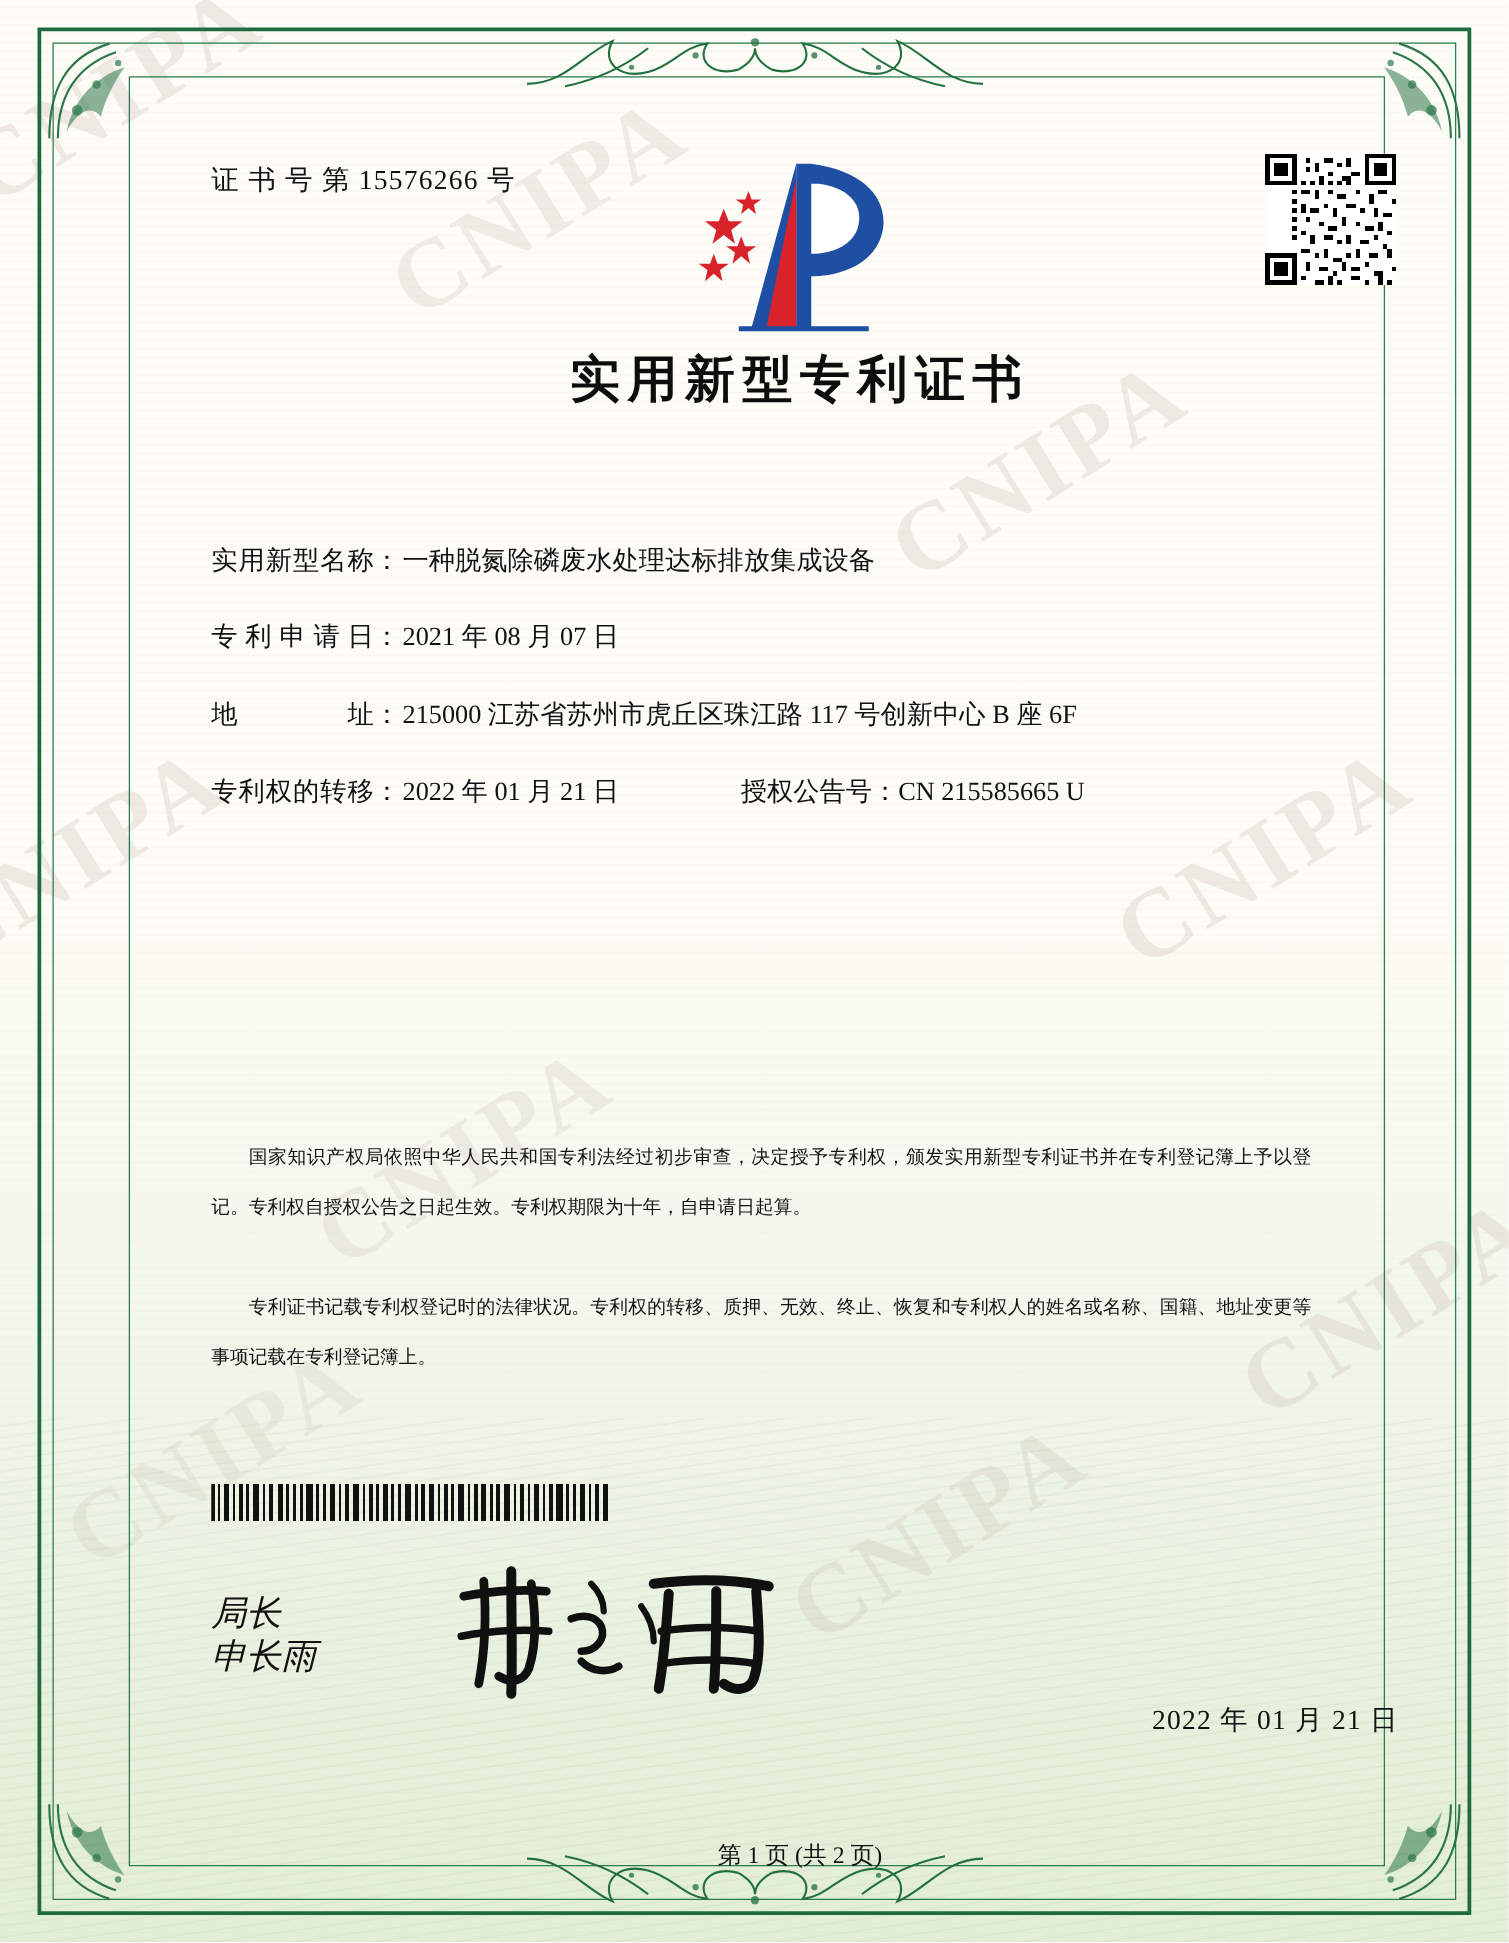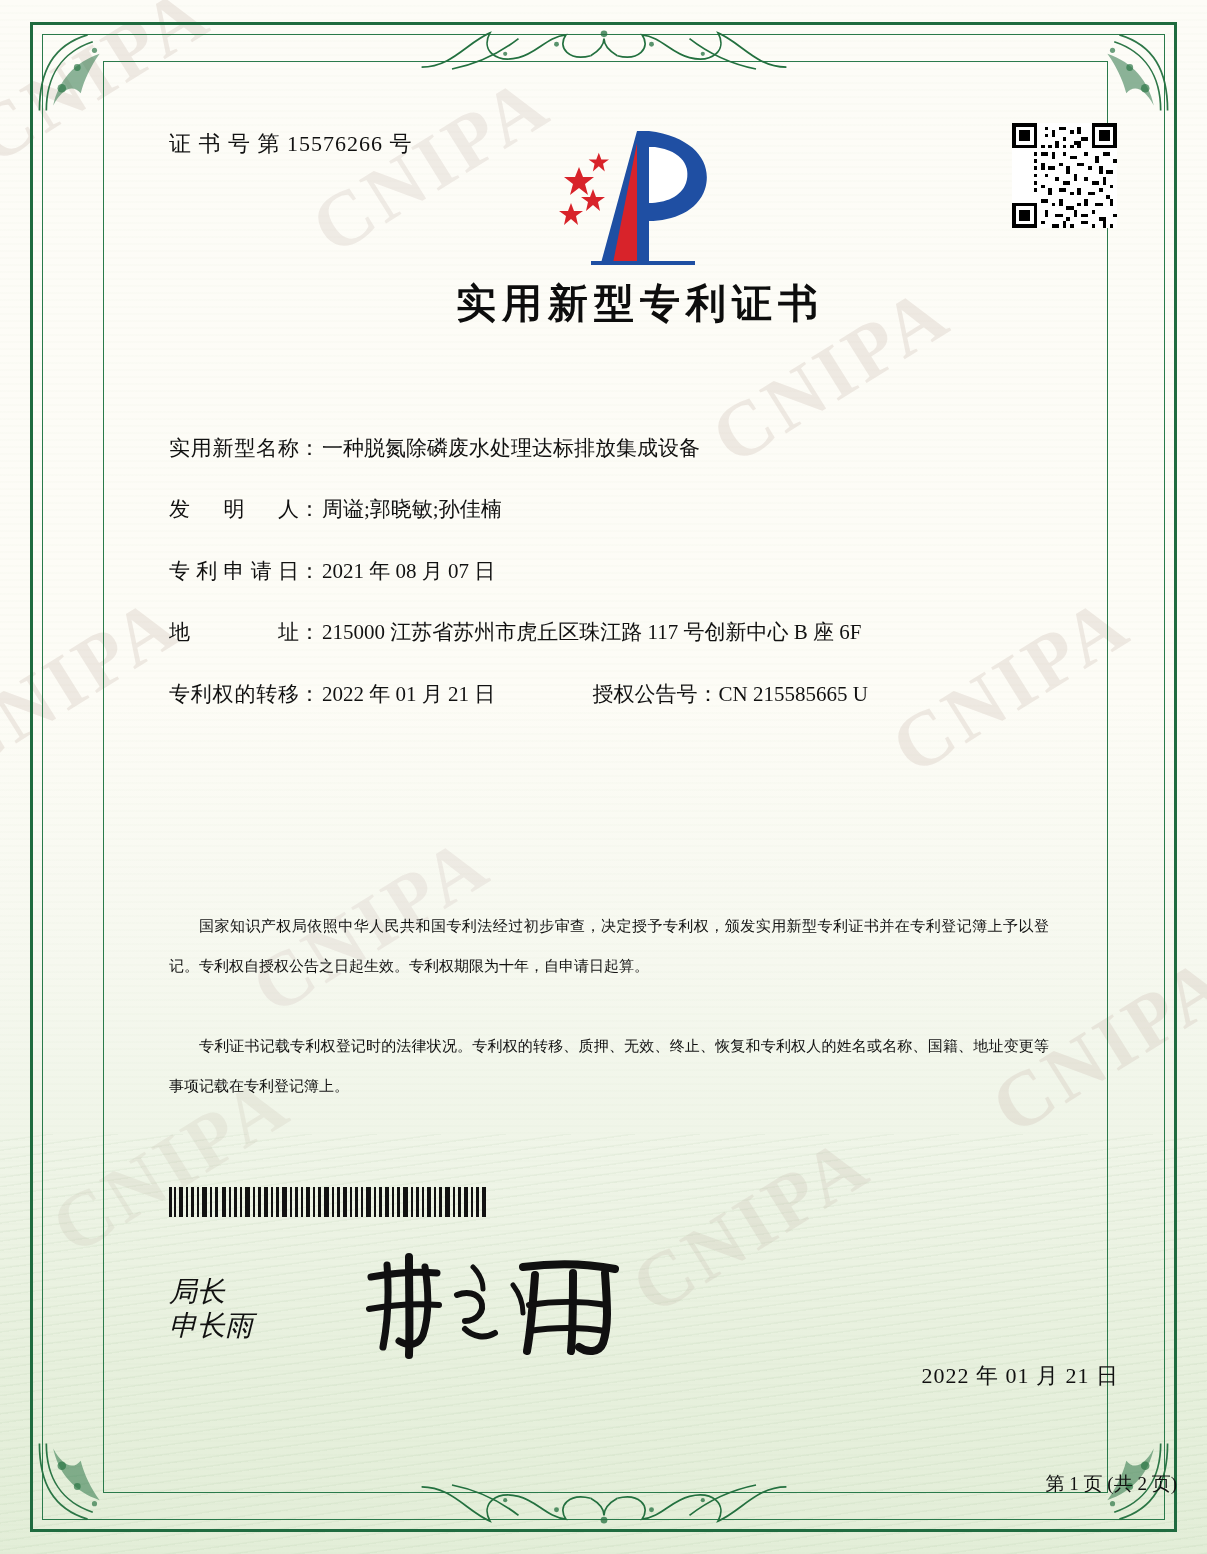--- a/index.html
+++ b/index.html
@@ -245,21 +245,21 @@
     top: 1300px;
     font-size: 22px;
     color: #111;
     letter-spacing: 1px;
   }
 
   .page-num {
     position: absolute;
     left: 0; right: 0;
     bottom: -4px;
-    text-align: right;
+    text-align: center;
     font-size: 19px;
     color: #111;
   }
 </style>
 </head>
 <body>
 
 <div class="page">
 
   <div class="paper-texture"></div>
@@ -481,23 +481,20 @@
     </svg>
 
     <div class="doc-title">实用新型专利证书</div>
 
     <div class="fields">
 
       <div class="field-row">
         <span class="f-label">实用新型名称</span><span class="f-colon">：</span><span class="f-value">一种脱氮除磷废水处理达标排放集成设备</span>
       </div>
 
-      <div class="field-row">
-        <span class="f-label">发明人</span><span class="f-colon">：</span><span class="f-value">周谥;郭晓敏;孙佳楠</span>
-      </div>
 
 
       <div class="field-row">
         <span class="f-label">专利申请日</span><span class="f-colon">：</span><span class="f-value">2021 年 08 月 07 日</span>
       </div>
 
 
       <div class="field-row">
         <span class="f-label">地址</span><span class="f-colon">：</span><span class="f-value">215000 江苏省苏州市虎丘区珠江路 117 号创新中心 B 座 6F</span>
       </div>

